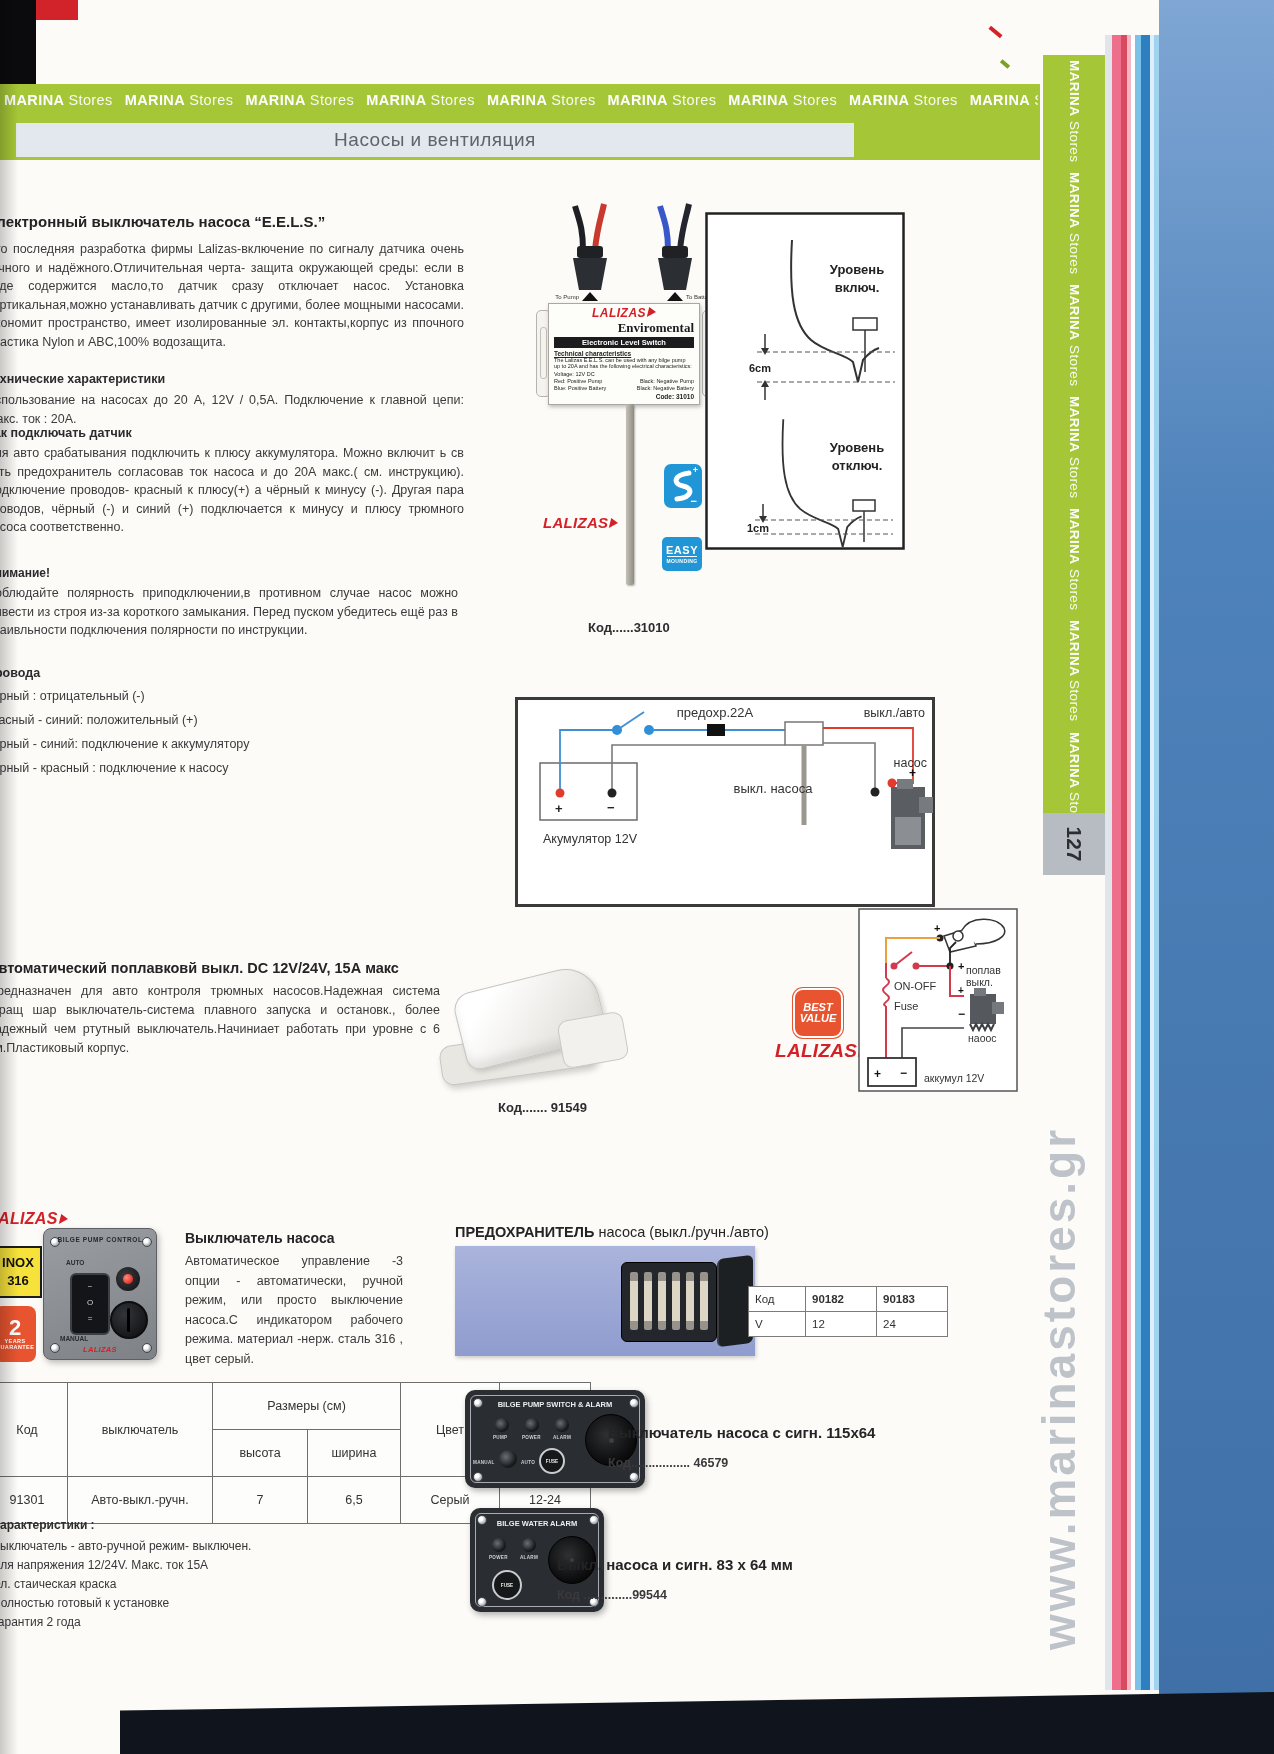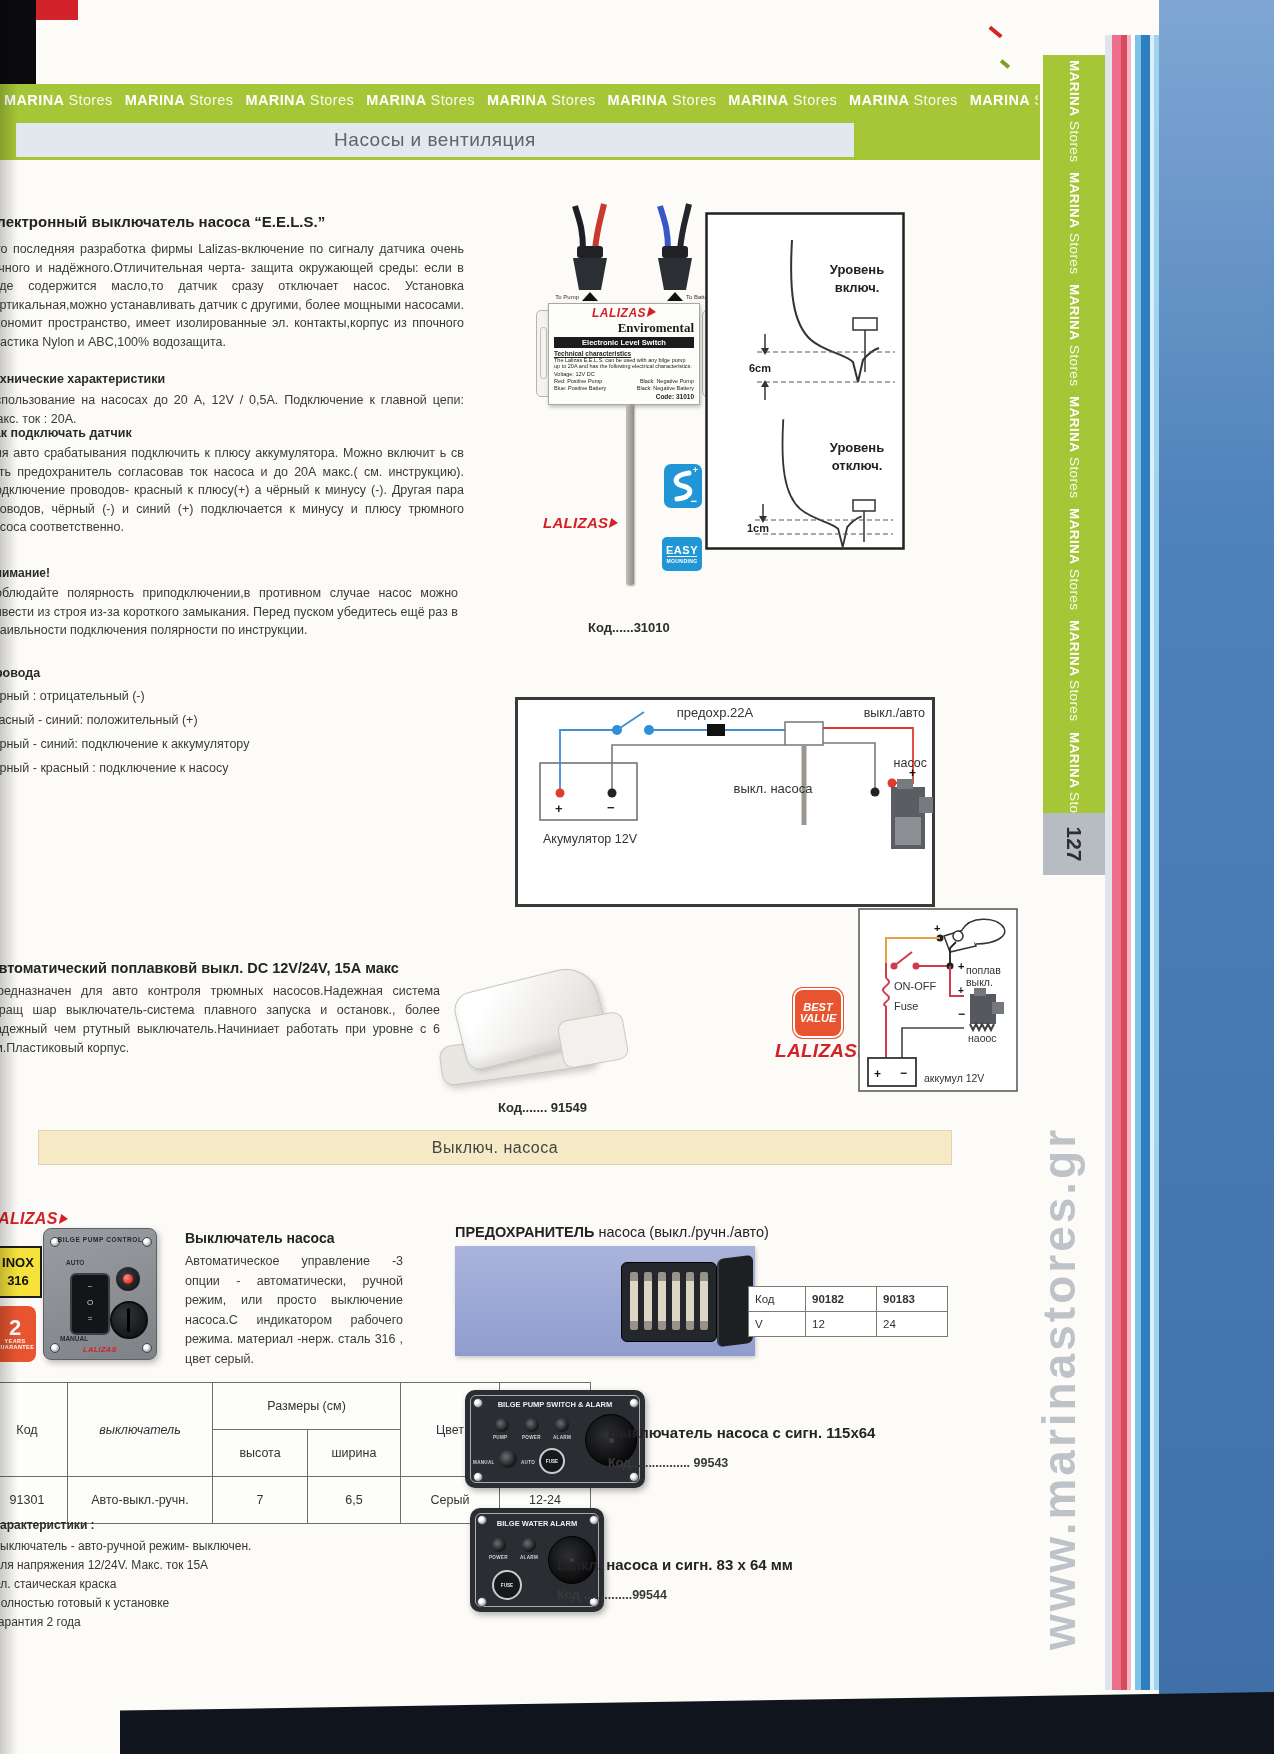--- a/index.html
+++ b/index.html
@@ -399,23 +399,20 @@
     <text x="16" y="170" font-size="12" font-weight="bold" fill="#111">+</text>
     <text x="42" y="169" font-size="12" font-weight="bold" fill="#111">−</text>
     <text x="36" y="82" font-size="11" fill="#333">ON-OFF</text>
     <text x="36" y="102" font-size="11" fill="#333">Fuse</text>
     <text x="108" y="66" font-size="10.5" fill="#333">поплав</text>
     <text x="108" y="78" font-size="10.5" fill="#333">выкл.</text>
     <text x="110" y="134" font-size="10.5" fill="#333">наоос</text>
     <text x="66" y="174" font-size="10.5" fill="#333">аккумул 12V</text>
   </svg>
 
-  <div class="abs" id="band2">
-      <span>Выключ. насоса</span>
-    </div>
 
   <div class="abs lalizas" id="logo-cut">
     <span>LALIZAS</span><span class="flag"></span>
   </div>
   <div class="abs" id="inox-badge">
     <span>INOX</span>
       <span>316</span>
   </div>
   <div class="abs" id="guar-badge">
     <span class="n">2</span>
@@ -439,21 +436,21 @@
     <div class="lbl" style="left:16px;top:106px;">MANUAL</div>
     <div class="lalizas" id="ctrl-logo"><span>LALIZAS</span></div>
   </div>
   <div class="abs" id="sw-desc-title">Выключатель насоса</div>
   <div class="abs para jt" id="sw-desc-p">Автоматическое управление -3 опции - автоматически, ручной режим, или просто выключение насоса.С индикатором рабочего режима. материал -нерж. сталь 316 , цвет серый.</div>
 
   <table class="abs" id="table1">
     <tbody>
         <tr style="height:27px;">
       <th style="width:48px;" rowspan="2">Код</th>
-      <th style="width:112px;font-style:italic;" rowspan="2">выключатель</th>
+      <th style="width:112px;" rowspan="2">выключатель</th>
       <th style="width:122px;" colspan="2">Размеры  (см)</th>
       <th style="width:66px;" rowspan="2">Цвет</th>
       <th style="width:58px;" rowspan="2">V</th>
     </tr>
     <tr style="height:27px;">
       <th style="width:62px;">высота</th>
       <th style="width:60px;">ширина</th>
     </tr>
     <tr style="height:30px;">
       <td>91301</td>
@@ -510,21 +507,21 @@
     <div class="llbl" style="left:88px;top:45px;">ALARM</div>
     <div class="buzzer" style="left:120px;top:24px;width:50px;height:50px;"></div>
     <div class="llbl" style="left:8px;top:70px;">MANUAL</div>
     <div class="lightc" style="left:34px;top:60px;width:18px;height:18px;"></div>
     <div class="llbl" style="left:56px;top:70px;">AUTO</div>
     <div class="fusebtn" style="left:74px;top:58px;width:22px;height:22px;">
         <span>FUSE</span>
       </div>
   </div>
   <div class="abs" id="alarm1-cap">Выключатель насоса  с сигн. 115x64</div>
-  <div class="abs" id="alarm1-code">Код................. 99543</div>
+  <div class="abs" id="alarm1-code">Код................. 46579</div>
 
   <div class="alarm" style="left:470px;top:1508px;width:134px;height:104px;">
     <div class="inner"></div>
     <div class="screw" style="left:7px;top:7px;"></div>
     <div class="screw" style="left:119px;top:7px;"></div>
     <div class="screw" style="left:7px;top:89px;"></div>
     <div class="screw" style="left:119px;top:89px;"></div>
     <div class="ttl" style="top:11px;font-size:7.5px;">BILGE WATER ALARM</div>
     <div class="lightc" style="left:22px;top:30px;"></div>
     <div class="lightc" style="left:52px;top:30px;"></div>

